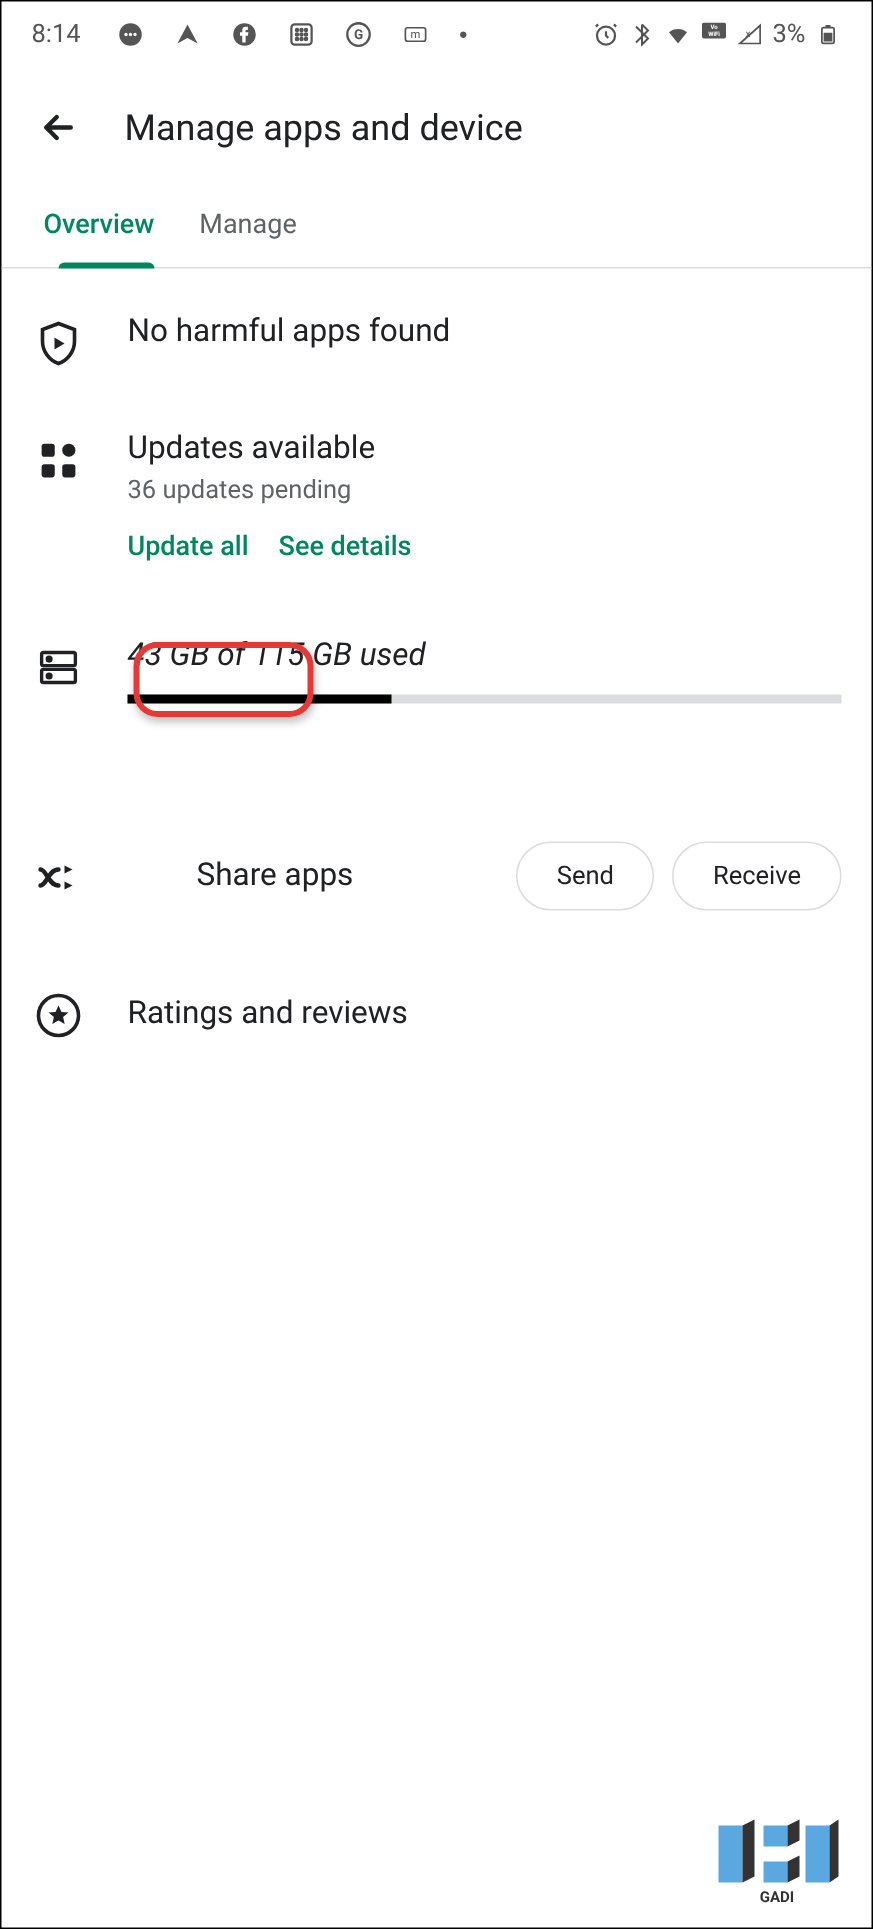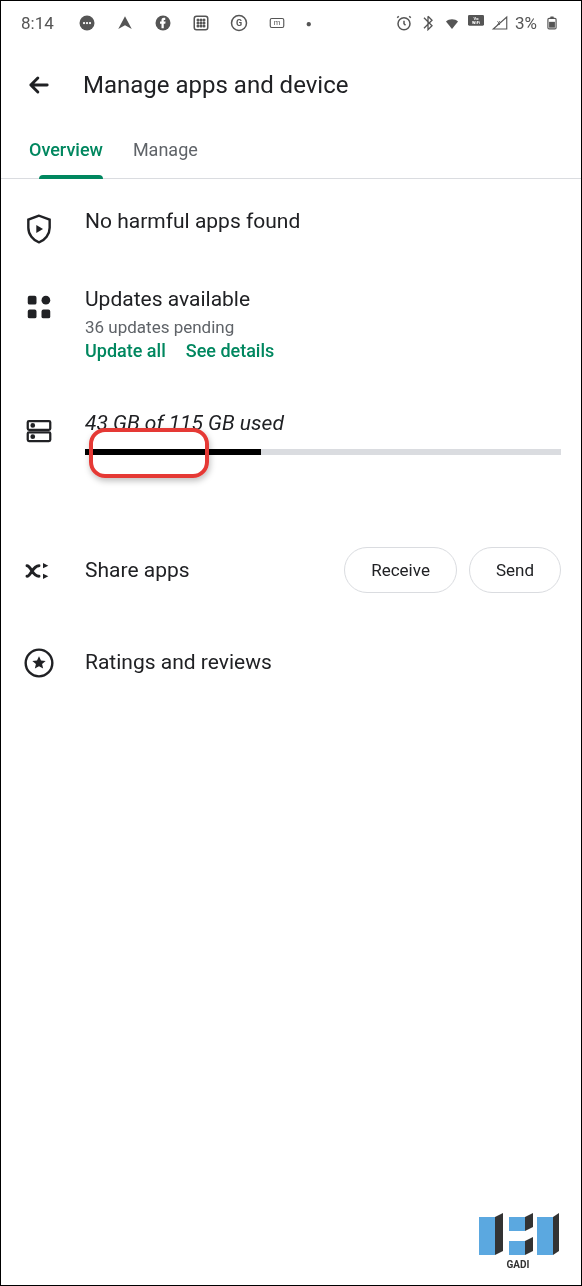--- a/index.html
+++ b/index.html
@@ -115,21 +115,21 @@
       color: #202124;
       margin-bottom: 6px;
     }
     .section-subtitle {
       font-size: 17px;
       color: #5f6368;
     }
     .action-row {
       display: flex;
       gap: 20px;
-      margin-top: 3px;
+      margin-top: 17px;
       align-items: flex-end;
     }
     .action-link {
       font-size: 18px;
       color: #00875f;
       font-weight: 500;
     }
     .highlight-box {
       position: absolute;
       border: 4px solid #e53935;
@@ -170,20 +170,21 @@
     .share-section {
       display: flex;
       gap: 28px;
       align-items: center;
       margin-bottom: 50px;
     }
     .share-title {
       font-size: 21px;
       color: #202124;
       flex: 1;
+      margin-left: 46px;
     }
     .share-buttons {
       display: flex;
       gap: 12px;
     }
     .pill-button {
       padding: 12px 26px;
       border: 1px solid #dadce0;
       border-radius: 999px;
       font-size: 17px;
@@ -371,22 +372,22 @@
 
   <div class="share-section">
     <div class="section-icon">
       <svg viewBox="0 0 24 24" width="32" height="32" fill="none" stroke="#202124" stroke-width="2.2" stroke-linecap="round">
           <path d="M3 8 c3 0 4 8 9 8 M3 16 c3 0 4-8 9-8"></path>
           <path d="M15 6 l4 2 -4 2 M15 14 l4 2 -4 2" fill="#202124" stroke="none"></path>
         </svg>
     </div>
     <div class="share-title">Share apps</div>
     <div class="share-buttons">
+      <div class="pill-button">Send</div>
       <div class="pill-button">Receive</div>
-      <div class="pill-button">Send</div>
     </div>
   </div>
 
   <div class="ratings-section">
     <div class="section-icon">
       <svg viewBox="0 0 24 24" width="32" height="32" fill="none" stroke="#202124" stroke-width="1.8">
           <circle cx="12" cy="12" r="10"></circle>
           <path d="M12 7 l1.5 3.2 3.5 .3 -2.7 2.3 .8 3.4 L12 14.5 l-3.1 1.7 .8-3.4 L7 10.5 l3.5-.3 z" fill="#202124" stroke="none"></path>
         </svg>
     </div>

